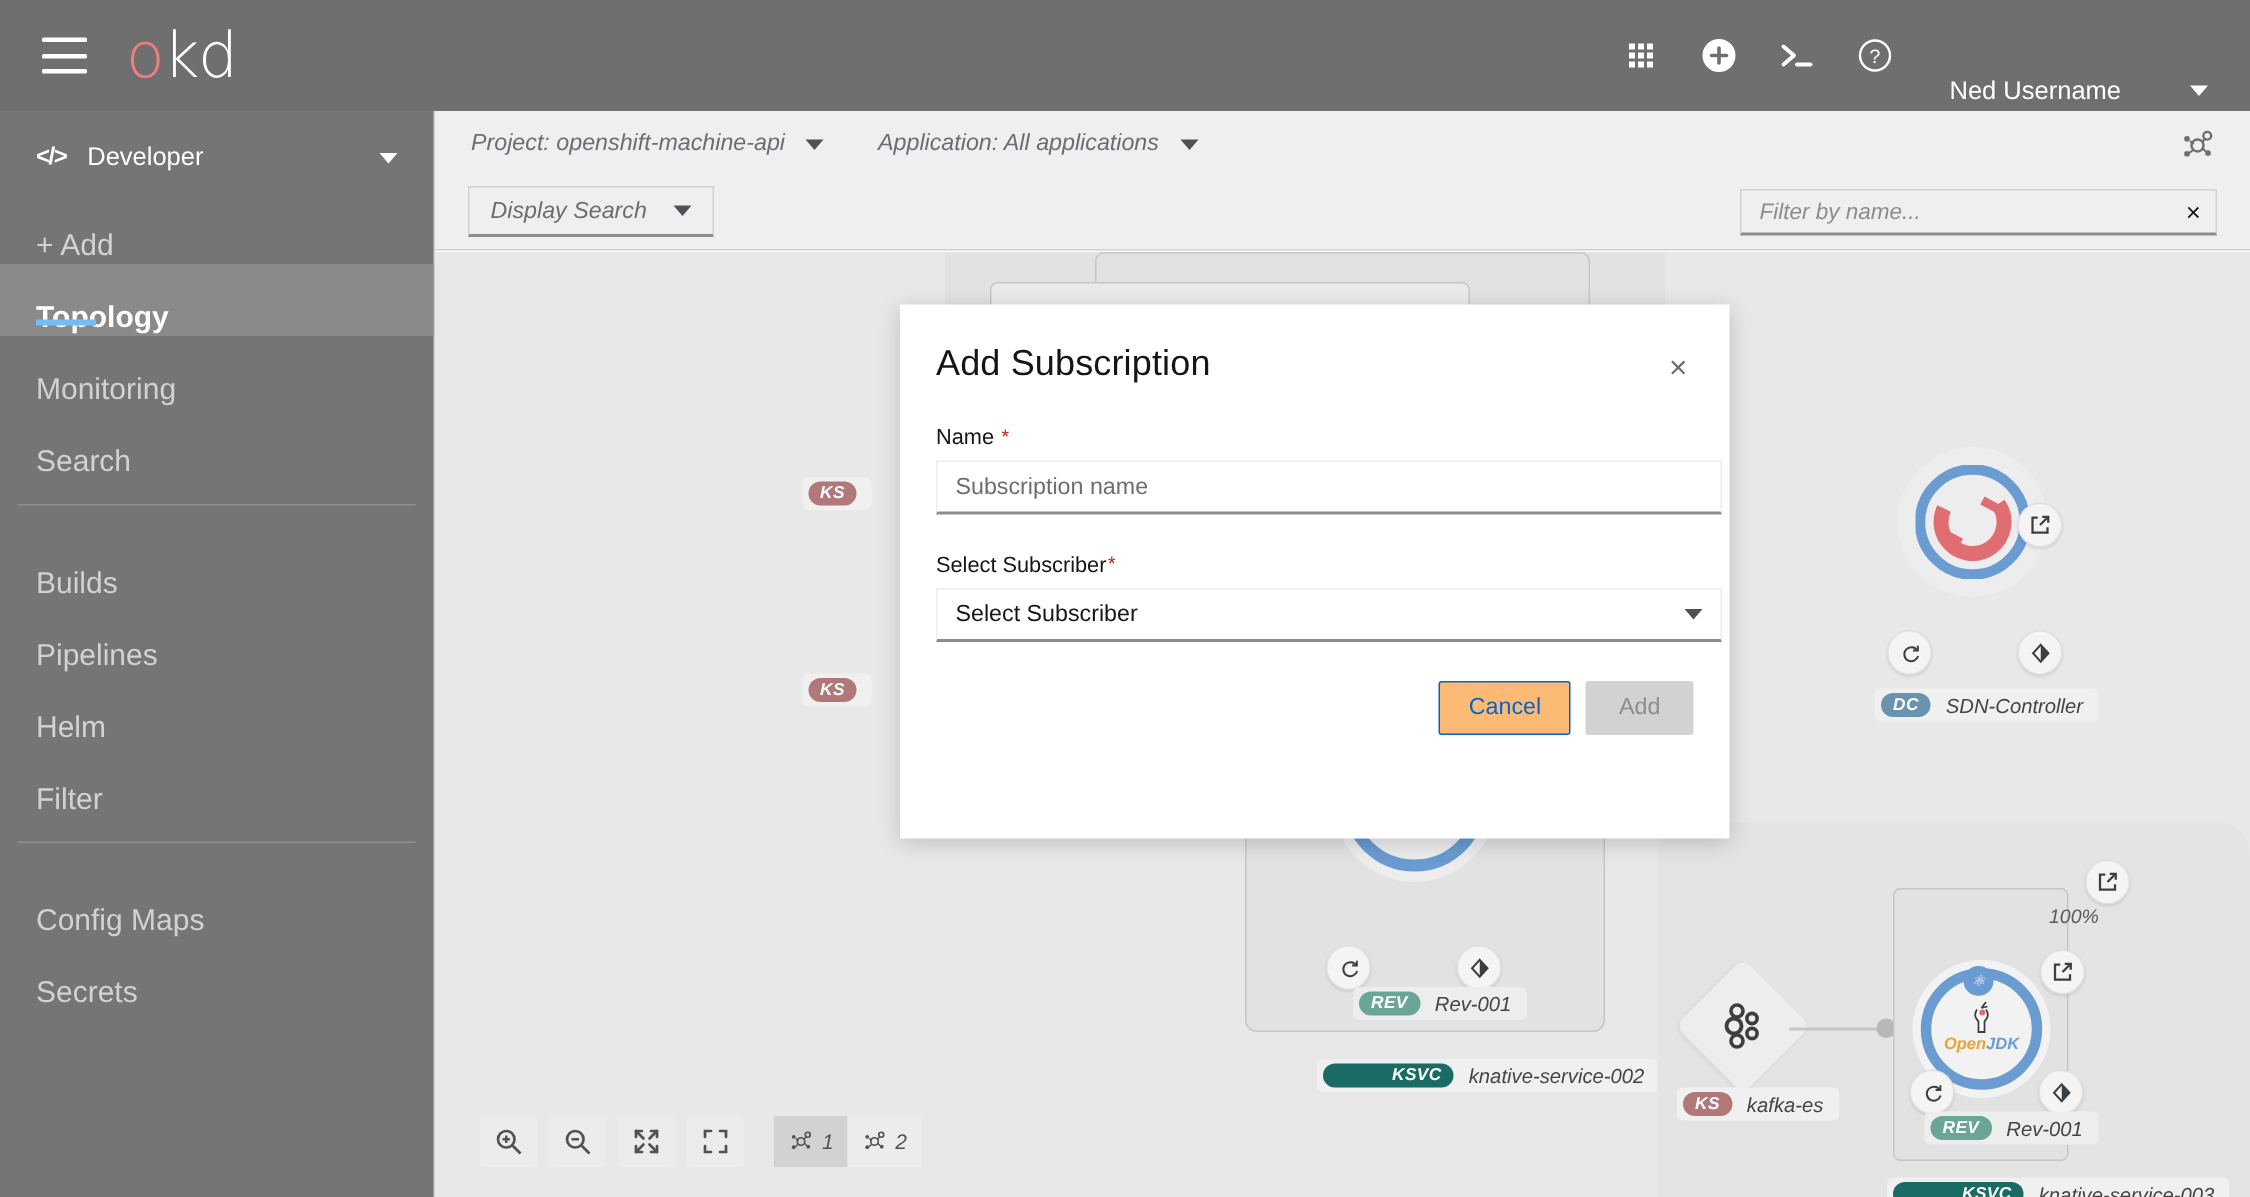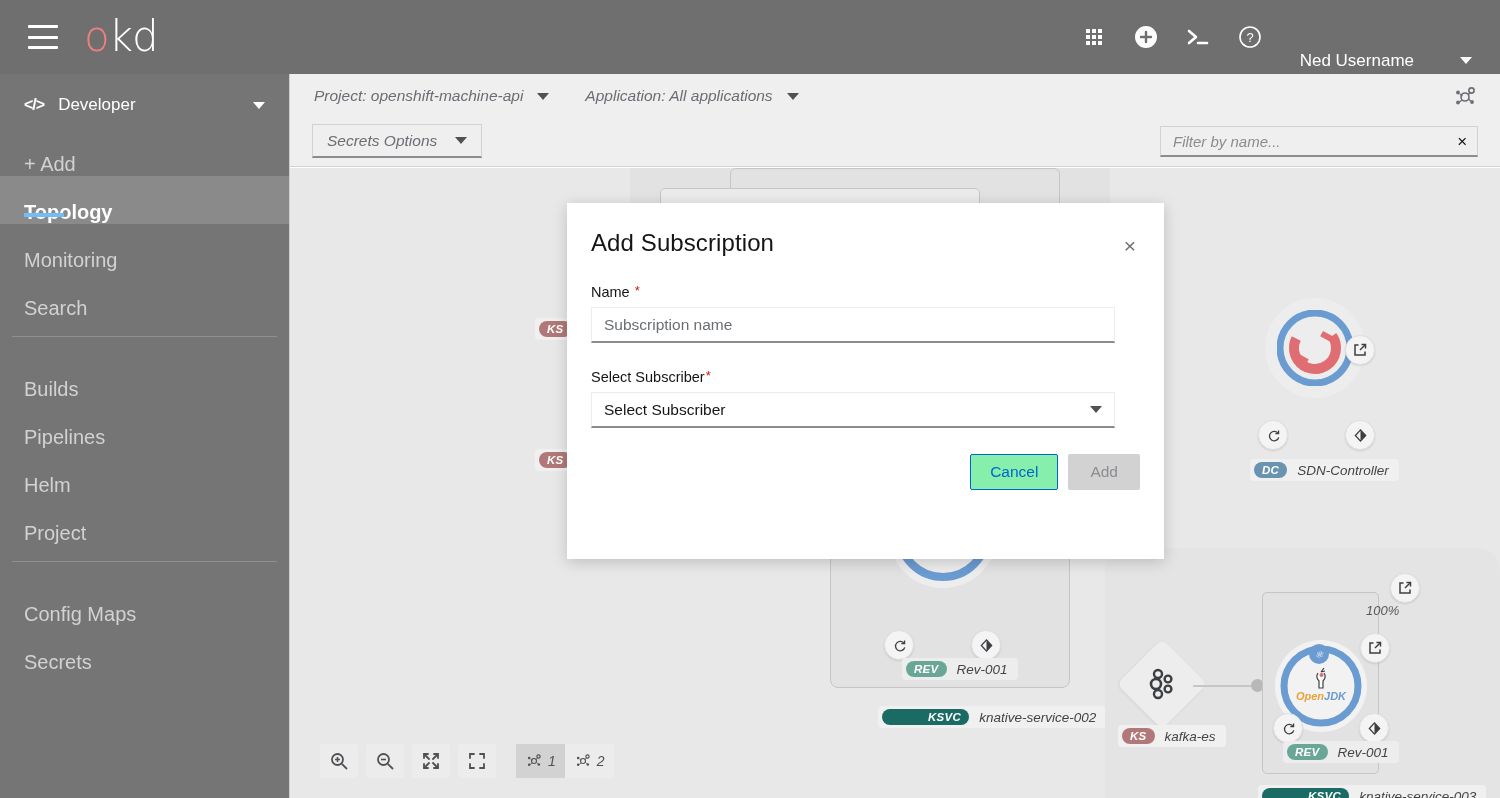--- a/index.html
+++ b/index.html
@@ -158,20 +158,21 @@
     box-shadow: 0 1px 2px rgba(0,0,0,.12);
   }
   .node-label {
     position: absolute;
     background: #f0f0f0;
     border-radius: 4px;
     display: flex; align-items: center; gap: 10px;
     padding: 3px 10px 3px 4px;
     font-size: 13.5px; color: #444;
     white-space: nowrap;
+    justify-content: center;
   }
   .badge {
     border-radius: 10px; color: #fff;
     font-size: 11.5px; font-weight: 700;
     padding: 2px 8px; letter-spacing: .3px;
   }
   .badge.dc { background: #6a93b0; }
   .badge.rev { background: #6aa696; }
   .badge.ksvc { background: #1a6b63; padding-left: 46px; }
   .badge.ks { background: #b07878; }
@@ -198,22 +199,22 @@
   #layout-toggle { display: flex; margin-left: 12px; }
   .layout-btn {
     height: 34px; padding: 0 9px;
     background: #ececec; display: flex; align-items: center; gap: 5px;
     font-size: 14px; color: #4f5255; cursor: pointer;
   }
   .layout-btn.active { background: #d2d2d2; }
 
   
   #modal {
-    position: absolute; left: 567px; top: 203px;
-    width: 597px; height: 356px;
+    position: absolute; left: 600px; top: 203px;
+    width: 553px; height: 356px;
     background: #fff;
     box-shadow: 0 3px 14px rgba(3,3,3,.18);
     z-index: 50;
   }
   #modal-header {
     display: flex; align-items: flex-start;
     padding: 26px 24px 0 24px;
   }
   #modal-title {
     font-size: 24px; color: #151515; font-weight: 400; flex: 1;
@@ -245,21 +246,21 @@
     font-size: 15.5px; color: #151515; cursor: pointer;
   }
   .select-input .caret-dark { margin-left: auto; }
   .form-group { margin-bottom: 26px; }
   #modal-footer {
     display: flex; justify-content: flex-end; gap: 10px;
     padding: 0 24px;
   }
   #cancel-button {
     height: 36px; padding: 0 19px;
-    border: 1px solid #0066cc; background: #86efac; color: #0066cc;
+    border: 1px solid #0066cc; background: #fdba74; color: #0066cc;
     font-size: 15.5px; cursor: pointer; border-radius: 2px;
     display: flex; align-items: center;
   }
   #add-button {
     height: 36px; padding: 0 22px;
     border: none; background: #d2d2d2; color: #8a8d90;
     font-size: 15.5px; border-radius: 2px;
     display: flex; align-items: center; cursor: not-allowed; text-align: right;
   }
 </style>
@@ -342,21 +343,21 @@
   <div class="nav-item">
     <span>Builds</span>
   </div>
   <div class="nav-item">
     <span>Pipelines</span>
   </div>
   <div class="nav-item">
     <span>Helm</span>
   </div>
   <div class="nav-item">
-    <span>Project</span>
+    <span>Filter</span>
   </div>
 
   <div class="nav-sep"></div>
 
   <div class="nav-item">
     <span>Config Maps</span>
   </div>
   <div class="nav-item">
     <span>Secrets</span>
   </div>
@@ -370,21 +371,21 @@
         <span>Project: openshift-machine-api</span>
         <span class="caret-dark"></span>
       </div>
       <div class="dropdown-plain">
         <span>Application: All applications</span>
         <span class="caret-dark"></span>
       </div>
     </div>
 
     <div id="display-options-btn">
-      <span>Secrets Options</span>
+      <span>Display Search</span>
       <span class="caret-dark"></span>
     </div>
 
     <div id="topology-view-icon">
       <svg width="26" height="26" viewBox="0 0 26 26" fill="#6a6e73">
         <circle cx="13" cy="13" r="4" fill="none" stroke="#6a6e73" stroke-width="1.6"></circle>
         <circle cx="19.5" cy="6.5" r="2.6" fill="none" stroke="#6a6e73" stroke-width="1.6"></circle>
         <circle cx="6" cy="8.5" r="1.9"></circle>
         <circle cx="20" cy="18" r="1.9"></circle>
         <circle cx="6" cy="18.5" r="1.9"></circle>

